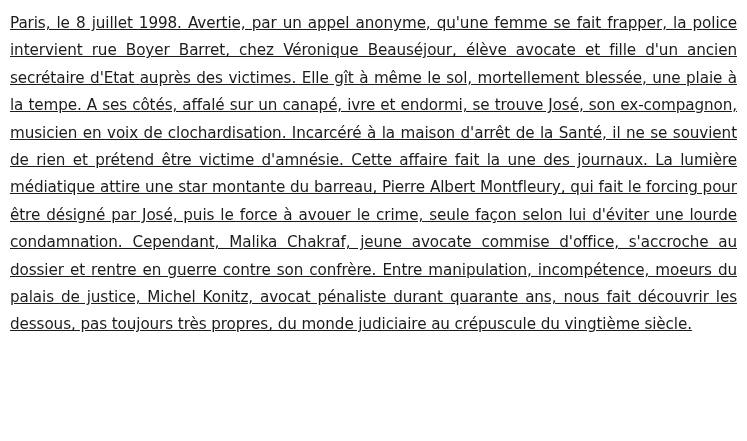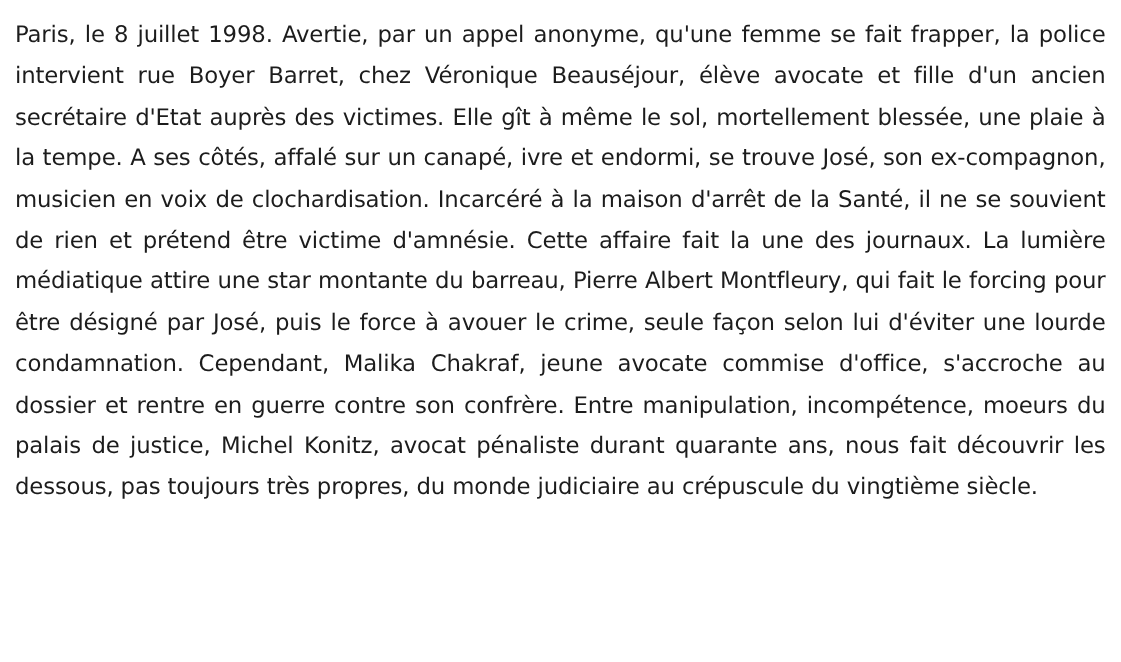--- a/index.html
+++ b/index.html
@@ -18,18 +18,19 @@
       top: 10px;
       width: 727px;
       margin: 0;
       font-family: "DejaVu Sans", sans-serif;
       font-size: 15.2px;
       line-height: 27.4px;
       color: #1c1c1c;
       text-align: justify;
       letter-spacing: -0.1px;
       word-spacing: 0px;
+      text-decoration: underline;
     }
   </style>
 </head>
 <body>
 
 <p class="synopsis">Paris, le 8 juillet 1998. Avertie, par un appel anonyme, qu'une femme se fait frapper, la police intervient rue Boyer Barret, chez Véronique Beauséjour, élève avocate et fille d'un ancien secrétaire d'Etat auprès des victimes. Elle gît à même le sol, mortellement blessée, une plaie à la tempe. A ses côtés, affalé sur un canapé, ivre et endormi, se trouve José, son ex-compagnon, musicien en voix de clochardisation. Incarcéré à la maison d'arrêt de la Santé, il ne se souvient de rien et prétend être victime d'amnésie. Cette affaire fait la une des journaux. La lumière médiatique attire une star montante du barreau, Pierre Albert Montfleury, qui fait le forcing pour être désigné par José, puis le force à avouer le crime, seule façon selon lui d'éviter une lourde condamnation. Cependant, Malika Chakraf, jeune avocate commise d'office, s'accroche au dossier et rentre en guerre contre son confrère. Entre manipulation, incompétence, moeurs du palais de justice, Michel Konitz, avocat pénaliste durant quarante ans, nous fait découvrir les dessous, pas toujours très propres, du monde judiciaire au crépuscule du vingtième siècle.</p>
 
 </body></html>

